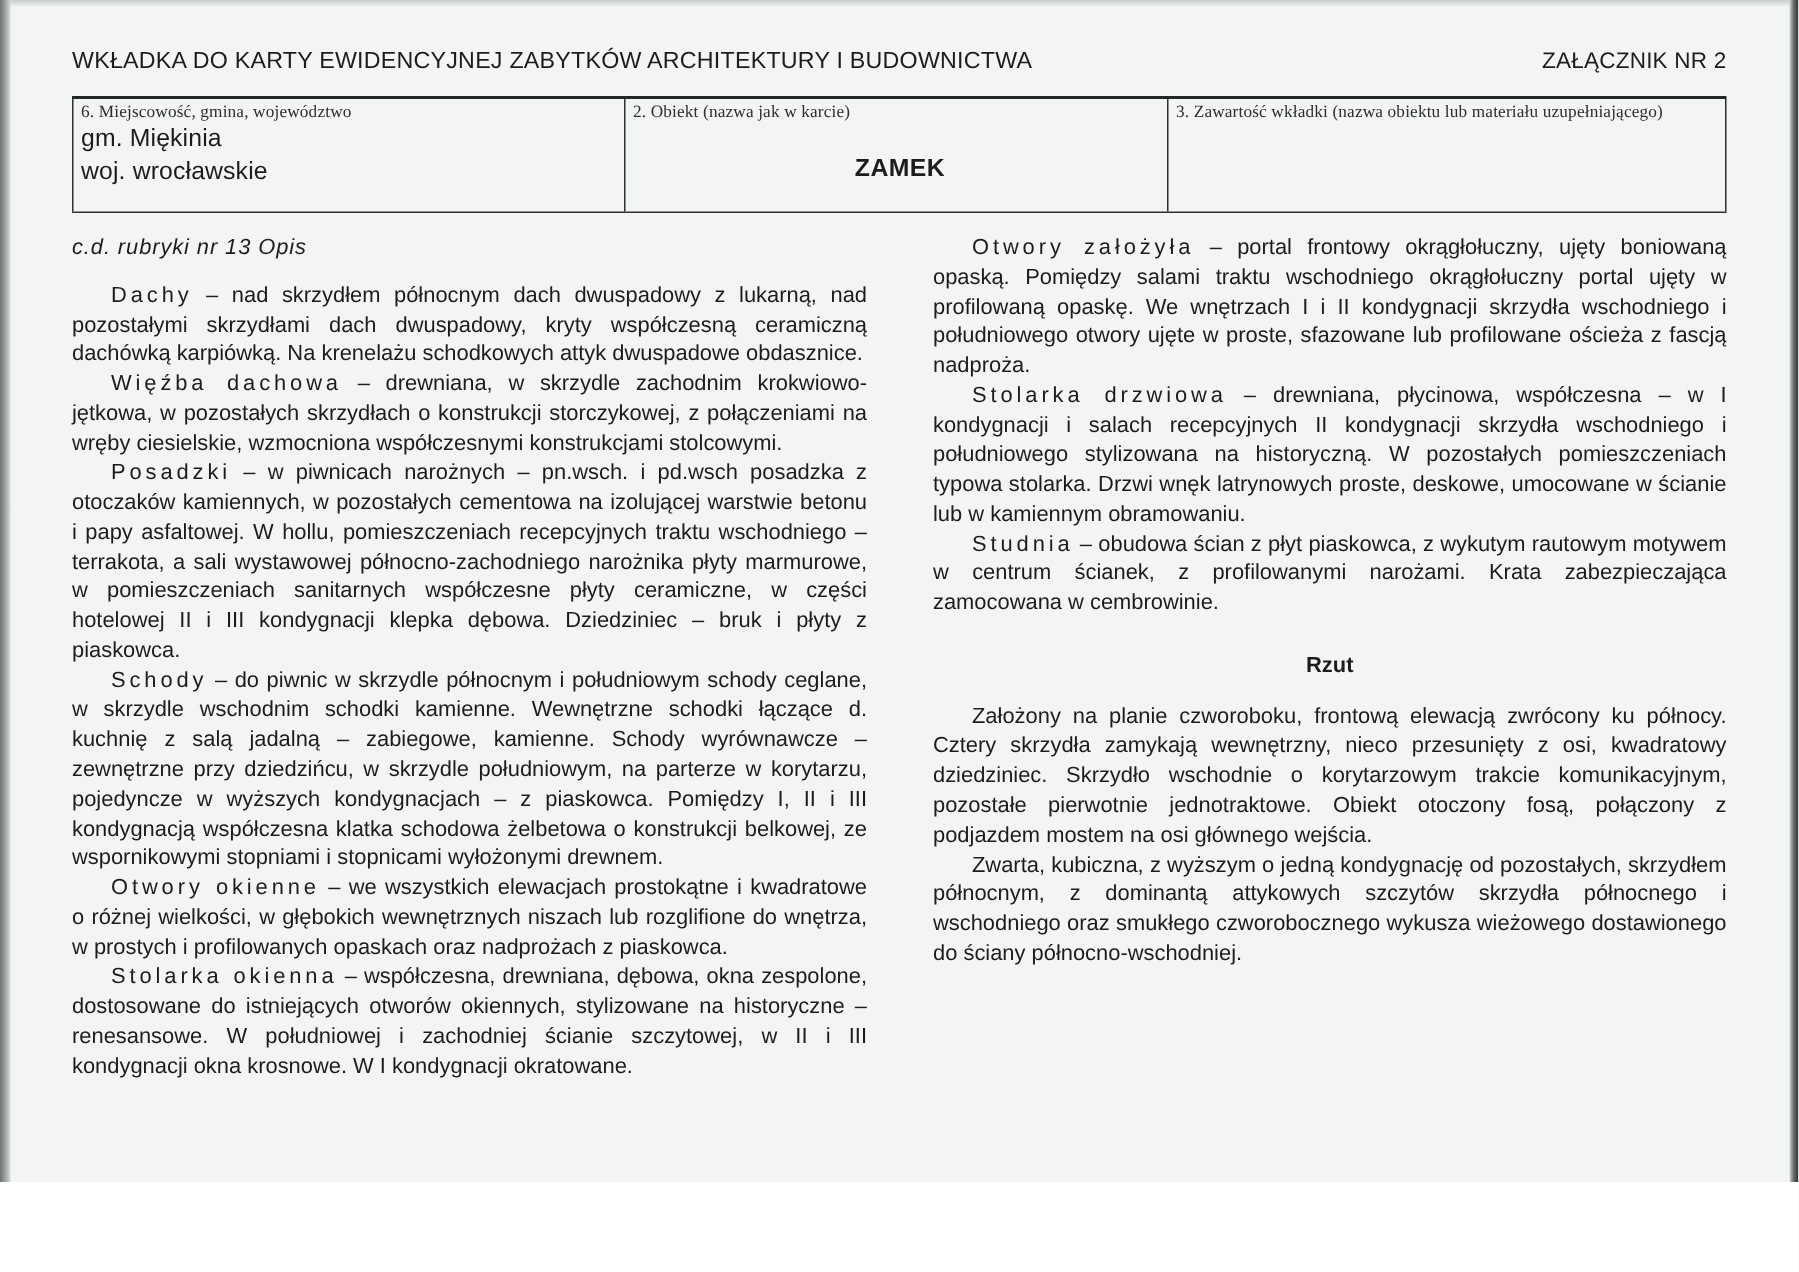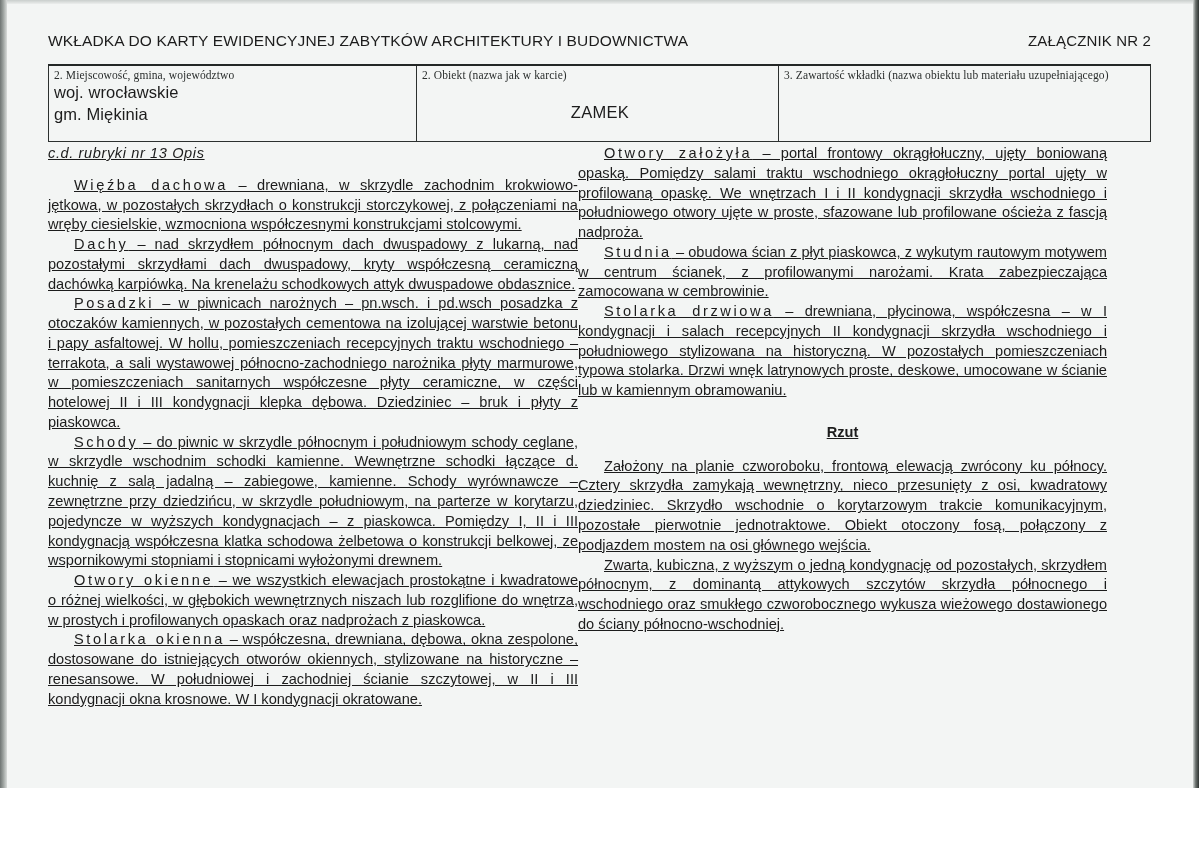--- a/index.html
+++ b/index.html
@@ -104,31 +104,31 @@
   .place-line {
     font-size: 16.5px;
     letter-spacing: 0.1px;
     line-height: 1.33;
   }
   .meta-centered {
     text-align: center;
     font-size: 16.5px;
     letter-spacing: 0.3px;
   }
-  .meta-centered.obj { margin-top: 22px; }
+  .meta-centered.obj { margin-top: 22px; font-weight: bold; }
   .meta-centered.cont { margin-top: 22px; font-size: 14.5px; }
 
   
   .columns {
     position: absolute;
     left: 48px;
-    top: 144px;
+    top: 156px;
     width: 1103px;
     display: flex;
-    text-decoration: underline;
+    gap: 44px;
   }
   .col {
     width: 530px;
     font-size: 14.6px;
     line-height: 1.355;
     text-align: justify;
     text-justify: inter-word;
   }
   .col.right { width: 529px; }
   .subtitle {
@@ -172,62 +172,62 @@
   <div class="scan-edge-right"></div>
 
   <div class="doc-header">
     <div class="main-title">WKŁADKA DO KARTY EWIDENCYJNEJ ZABYTKÓW ARCHITEKTURY I BUDOWNICTWA</div>
     <div class="annex">ZAŁĄCZNIK NR 2</div>
   </div>
 
   <div class="meta-table">
 
     <div class="meta-cell c1">
-      <div class="meta-label">2. Miejscowość, gmina, województwo</div>
+      <div class="meta-label">6. Miejscowość, gmina, województwo</div>
       <div class="meta-value-block">
+        <div class="place-line">gm. Miękinia</div>
         <div class="place-line">woj. wrocławskie</div>
-        <div class="place-line">gm. Miękinia</div>
       </div>
     </div>
 
     <div class="meta-cell c2">
       <div class="meta-label">2. Obiekt (nazwa jak w karcie)</div>
       <div class="meta-centered obj">ZAMEK</div>
     </div>
 
     <div class="meta-cell c3">
       <div class="meta-label">3. Zawartość wkładki (nazwa obiektu lub materiału uzupełniającego)</div>
     </div>
   </div>
 
   <div class="columns">
 
     <div class="col left">
       <div class="subtitle">c.d. rubryki nr 13 Opis</div>
 
+      <p class="para"><span class="lead">Dachy</span><span> – nad skrzydłem północnym dach dwuspadowy z lukarną, nad pozostałymi skrzydłami dach dwuspadowy, kryty współczesną ceramiczną dachówką karpiówką. Na krenelażu schodkowych attyk dwuspadowe obdasznice.</span></p>
+
       <p class="para"><span class="lead">Więźba dachowa</span><span> – drewniana, w skrzydle zachodnim krokwiowo-jętkowa, w pozostałych skrzydłach o konstrukcji storczykowej, z połączeniami na wręby ciesielskie, wzmocniona współczesnymi konstrukcjami stolcowymi.</span></p>
 
-      <p class="para"><span class="lead">Dachy</span><span> – nad skrzydłem północnym dach dwuspadowy z lukarną, nad pozostałymi skrzydłami dach dwuspadowy, kryty współczesną ceramiczną dachówką karpiówką. Na krenelażu schodkowych attyk dwuspadowe obdasznice.</span></p>
-
       <p class="para"><span class="lead">Posadzki</span><span> – w piwnicach narożnych – pn.wsch. i pd.wsch posadzka z otoczaków kamiennych, w pozostałych cementowa na izolującej warstwie betonu i papy asfaltowej. W hollu, pomieszczeniach recepcyjnych traktu wschodniego – terrakota, a sali wystawowej północno-zachodniego narożnika płyty marmurowe, w pomieszczeniach sanitarnych współczesne płyty ceramiczne, w części hotelowej II i III kondygnacji klepka dębowa. Dziedziniec – bruk i płyty z piaskowca.</span></p>
 
       <p class="para"><span class="lead">Schody</span><span> – do piwnic w skrzydle północnym i południowym schody ceglane, w skrzydle wschodnim schodki kamienne. Wewnętrzne schodki łączące d. kuchnię z salą jadalną – zabiegowe, kamienne. Schody wyrównawcze – zewnętrzne przy dziedzińcu, w skrzydle południowym, na parterze w korytarzu, pojedyncze w wyższych kondygnacjach – z piaskowca. Pomiędzy I, II i III kondygnacją współczesna klatka schodowa żelbetowa o konstrukcji belkowej, ze wspornikowymi stopniami i stopnicami wyłożonymi drewnem.</span></p>
 
       <p class="para"><span class="lead">Otwory okienne</span><span> – we wszystkich elewacjach prostokątne i kwadratowe o różnej wielkości, w głębokich wewnętrznych niszach lub rozglifione do wnętrza, w prostych i profilowanych opaskach oraz nadprożach z piaskowca.</span></p>
 
       <p class="para"><span class="lead">Stolarka okienna</span><span> – współczesna, drewniana, dębowa, okna zespolone, dostosowane do istniejących otworów okiennych, stylizowane na historyczne – renesansowe. W południowej i zachodniej ścianie szczytowej, w II i III kondygnacji okna krosnowe. W I kondygnacji okratowane.</span></p>
     </div>
 
     <div class="col right">
 
       <p class="para"><span class="lead">Otwory założyła</span><span> – portal frontowy okrągłołuczny, ujęty boniowaną opaską. Pomiędzy salami traktu wschodniego okrągłołuczny portal ujęty w profilowaną opaskę. We wnętrzach I i II kondygnacji skrzydła wschodniego i południowego otwory ujęte w proste, sfazowane lub profilowane ościeża z fascją nadproża.</span></p>
 
+      <p class="para"><span class="lead">Stolarka drzwiowa</span><span> – drewniana, płycinowa, współczesna – w I kondygnacji i salach recepcyjnych II kondygnacji skrzydła wschodniego i południowego stylizowana na historyczną. W pozostałych pomieszczeniach typowa stolarka. Drzwi wnęk latrynowych proste, deskowe, umocowane w ścianie lub w kamiennym obramowaniu.</span></p>
+
       <p class="para"><span class="lead">Studnia</span><span> – obudowa ścian z płyt piaskowca, z wykutym rautowym motywem w centrum ścianek, z profilowanymi narożami. Krata zabezpieczająca zamocowana w cembrowinie.</span></p>
-
-      <p class="para"><span class="lead">Stolarka drzwiowa</span><span> – drewniana, płycinowa, współczesna – w I kondygnacji i salach recepcyjnych II kondygnacji skrzydła wschodniego i południowego stylizowana na historyczną. W pozostałych pomieszczeniach typowa stolarka. Drzwi wnęk latrynowych proste, deskowe, umocowane w ścianie lub w kamiennym obramowaniu.</span></p>
 
       <div class="section-head">Rzut</div>
       <p class="para">Założony na planie czworoboku, frontową elewacją zwrócony ku północy. Cztery skrzydła zamykają wewnętrzny, nieco przesunięty z osi, kwadratowy dziedziniec. Skrzydło wschodnie o korytarzowym trakcie komunikacyjnym, pozostałe pierwotnie jednotraktowe. Obiekt otoczony fosą, połączony z podjazdem mostem na osi głównego wejścia.</p>
 
       <p class="para">Zwarta, kubiczna, z wyższym o jedną kondygnację od pozostałych, skrzydłem północnym, z dominantą attykowych szczytów skrzydła północnego i wschodniego oraz smukłego czworobocznego wykusza wieżowego dostawionego do ściany północno-wschodniej.</p>
     </div>
   </div>
 
   <div class="footer-note">Wkładkę założyła Ewa Łukaszewicz-Jędrzejewska X 1998 r.</div>
 </div>

